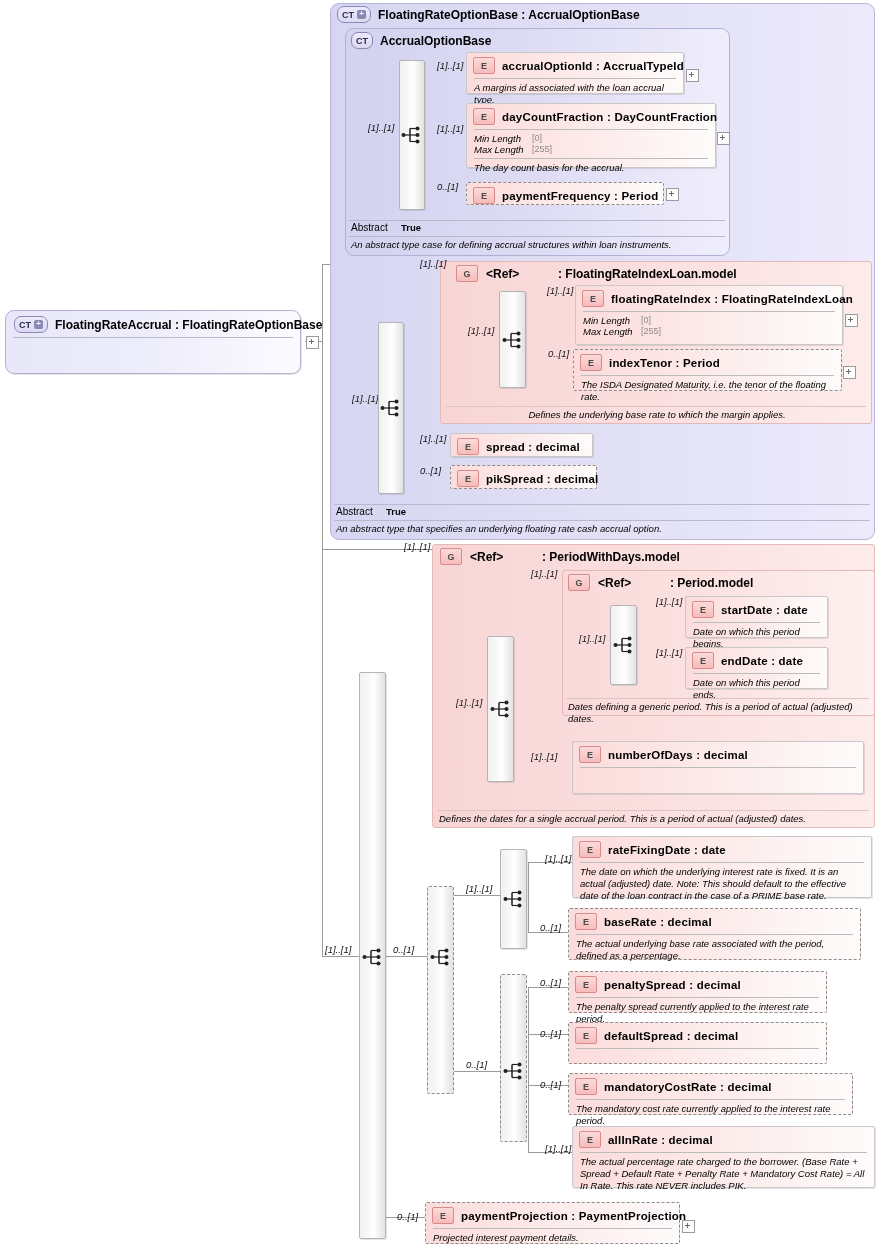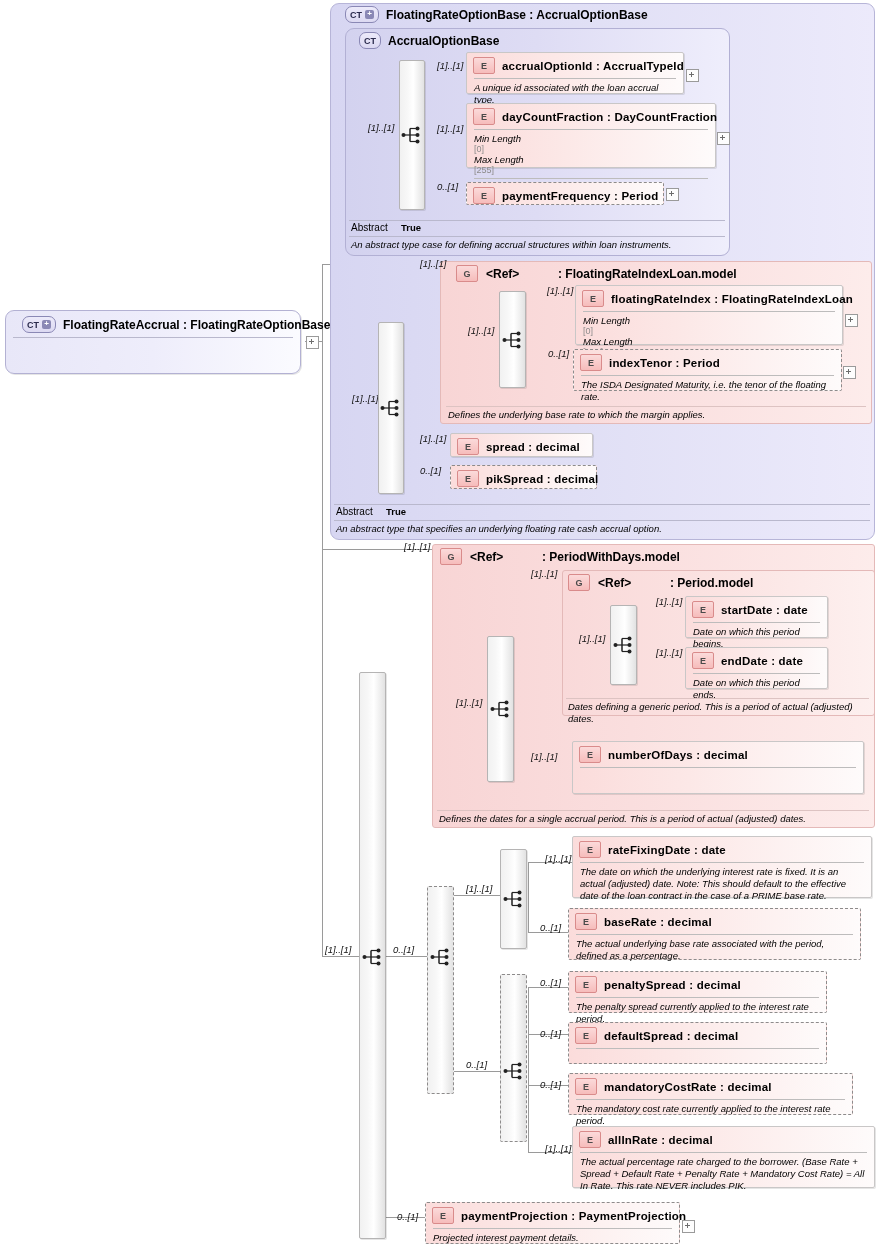--- a/index.html
+++ b/index.html
@@ -45,41 +45,41 @@
     display:flex;align-items:center;gap:7px;
     padding:4px 8px 4px 6px;
     font-weight:bold;font-size:11.5px;letter-spacing:.2px;
     white-space:nowrap;
   }
   .node .sep{height:1px;background:#bdbcbc;margin:0 7px;}
   .node .facets{
     display:flex;flex-direction:column;gap:0;padding:3px 7px 3px 7px;
     font-style:italic;font-size:9.5px;
   }
-  .node .facets .row{display:flex;flex-direction:column;}
+  .node .facets .row{display:flex;}
   .node .facets .fname{width:58px;font-style:italic;}
   .node .facets .fval{color:#8d8b8b;font-style:normal;font-size:9px;}
   .node .doc{
     padding:3px 7px 4px 7px;font-style:italic;font-size:9.5px;line-height:12px;
   }
 
   
   .badge{
     display:inline-flex;align-items:center;justify-content:center;
     width:20px;height:15px;border-radius:2px;font-size:9px;font-weight:bold;
     border:1px solid #d98b8b;color:#4a4a4a;
     background:linear-gradient(to bottom,#fbdada,#f6bcbb);
     flex:none;
   }
   .badge.g{border-color:#d98b8b;}
   .badge.ct{
     width:auto;padding:0 4px;height:15px;border-radius:7px;
     border:1px solid #8a88b5;color:#2b2b4d;
     background:linear-gradient(to bottom,#eceafa,#dcd9f2);
-    font-size:9px;gap:3px;margin-left:8px;
+    font-size:9px;gap:3px;
   }
   .badge.ct .plus{
     display:inline-block;width:9px;height:9px;line-height:8px;text-align:center;
     border-radius:2px;background:#8a88b5;color:#fff;font-size:8px;font-weight:bold;
   }
 
   .cthdr{display:flex;align-items:center;gap:7px;font-weight:bold;font-size:12px;white-space:nowrap;}
   .ghdr{display:flex;align-items:center;font-weight:bold;font-size:12px;white-space:nowrap;}
   .ghdr .refw{width:72px;}
 
@@ -260,21 +260,21 @@
   </svg>
 </div>
 <div class="card" style="left:368px;top:122px;">[1]..[1]</div>
 
 <div class="node abs" style="left:466px;top:52px;width:218px;height:42px;">
   <div class="hdr">
       <span class="badge">E</span>
       <span>accrualOptionId : AccrualTypeId</span>
     </div>
   <div class="sep"></div>
-  <div class="doc">A unique id associated with the loan accrual type.</div>
+  <div class="doc">A margins id associated with the loan accrual type.</div>
 </div>
 <div class="expander" style="left:686px;top:69px;"></div>
 <div class="card" style="left:437px;top:60px;">[1]..[1]</div>
 
 <div class="node abs" style="left:466px;top:103px;width:250px;height:65px;">
   <div class="hdr">
       <span class="badge">E</span>
       <span>dayCountFraction : DayCountFraction</span>
     </div>
   <div class="sep"></div>
@@ -317,21 +317,21 @@
   </svg>
 </div>
 
 <div class="gbox abs" style="left:440px;top:261px;width:432px;height:163px;"></div>
 <div class="ghdr abs" style="left:456px;top:265px;">
   <span class="badge g">G</span>
   <span class="refw" style="padding-left:8px;">&lt;Ref&gt;</span>
   <span>: FloatingRateIndexLoan.model</span>
 </div>
 <div class="footer-sep pink abs" style="left:446px;top:406px;width:420px;"></div>
-<div class="footer-doc abs" style="left:446px;top:407px;width:420px;">Defines the underlying base rate to which the margin applies.</div>
+<div class="footer-doc abs" style="left:446px;top:407px;width:420px;text-align:center;">Defines the underlying base rate to which the margin applies.</div>
 <div class="card" style="left:420px;top:258px;">[1]..[1]</div>
 
 <div class="seqbar abs" style="left:499px;top:291px;width:27px;height:97px;">
   <svg width="22" height="20" viewBox="0 0 22 20">
     <circle cx="2.5" cy="10" r="2" fill="#222"></circle>
       <line x1="4" y1="10" x2="9" y2="10" stroke="#222" stroke-width="1.2"></line>
     <line x1="9" y1="3.5" x2="9" y2="16.5" stroke="#222" stroke-width="1.5"></line>
     <line x1="9" y1="3.5" x2="15" y2="3.5" stroke="#222" stroke-width="1.2"></line>
     <line x1="9" y1="10" x2="15" y2="10" stroke="#222" stroke-width="1.2"></line>
     <line x1="9" y1="16.5" x2="15" y2="16.5" stroke="#222" stroke-width="1.2"></line>

